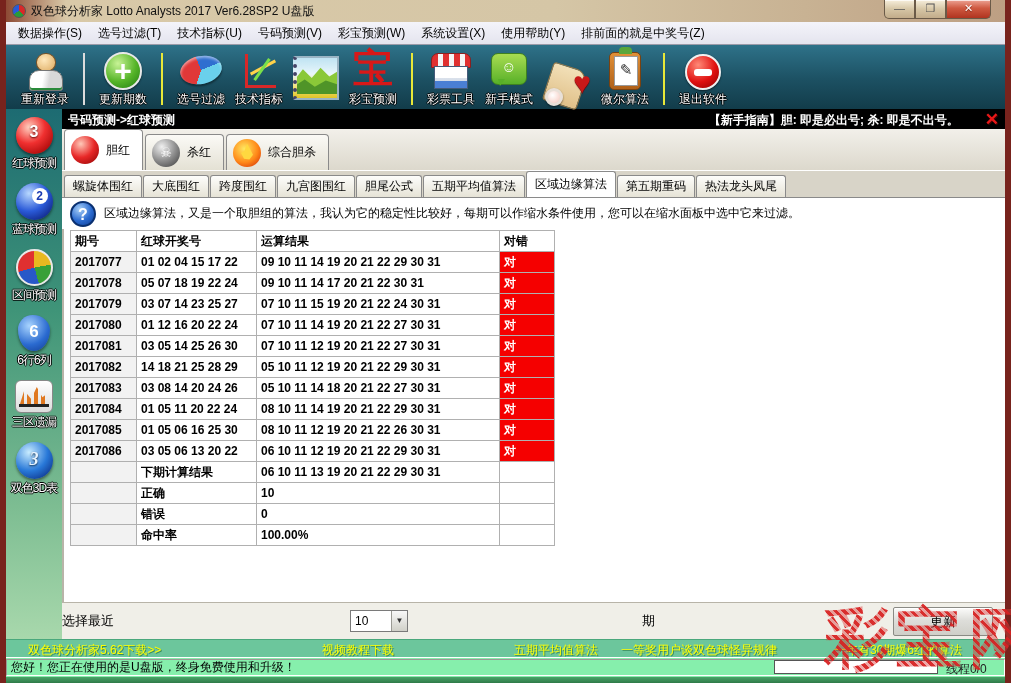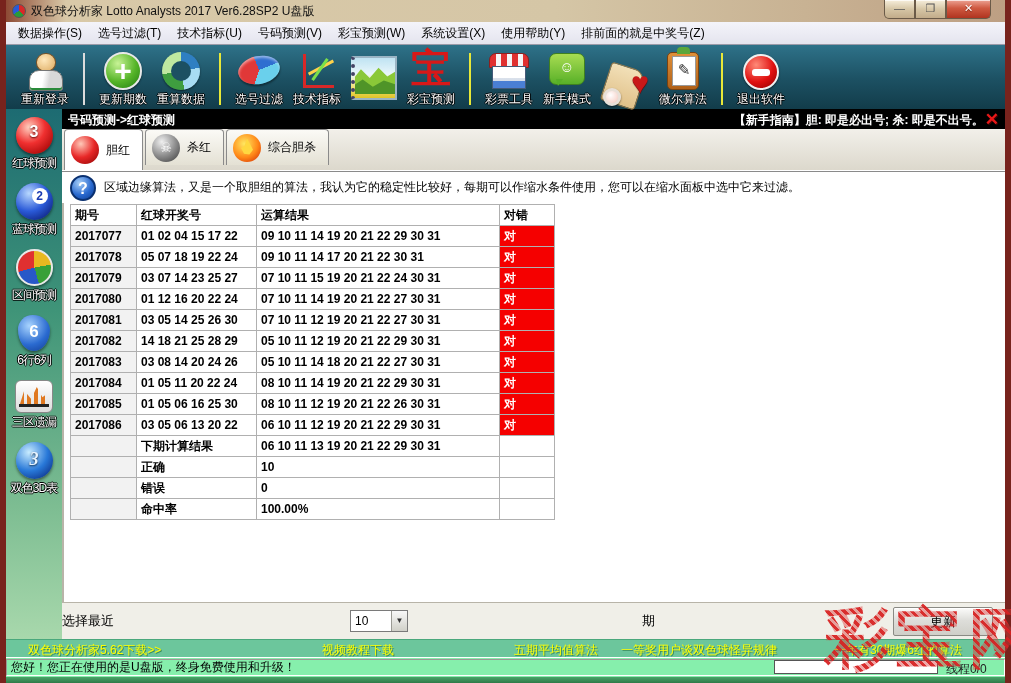--- a/index.html
+++ b/index.html
@@ -77,25 +77,25 @@
 .i-missing{width:38px;height:33px;background:linear-gradient(#fff,#dcdcdc);border-radius:6px;border:1px solid #888;overflow:hidden}
 .i-missing:before{content:"";position:absolute;left:4px;right:4px;bottom:8px;height:17px;background:repeating-linear-gradient(90deg,#e07820 0 4px,transparent 4px 7px);clip-path:polygon(0 100%,15% 20%,40% 70%,60% 0,80% 60%,100% 35%,100% 100%)}
 .i-missing:after{content:"";position:absolute;left:3px;right:3px;bottom:5px;height:3px;background:#222}
 .i-3dball{background:radial-gradient(circle at 35% 28%,#c8ecff,#2878d8 52%,#0a2a80 92%);box-shadow:0 2px 3px #0007}
 .i-3dball:before{content:"3";position:absolute;inset:0;text-align:center;color:#e8f4ff;font:bold italic 18px/34px "Liberation Serif",serif;text-shadow:0 1px 2px #024}
 
 .content{flex:1;display:flex;flex-direction:column;min-width:0;background:#d8d4c8;border-top:2px solid #000}
 
 .blackbar{height:18px;flex:none;background:#000;display:flex;align-items:center;padding:0 6px;color:#fff;font-weight:bold}
 .breadcrumb{flex:1;white-space:nowrap}
-.guide-hint{white-space:nowrap;margin-right:1px}
+.guide-hint{white-space:nowrap;margin-right:26px}
 .panel-close{color:#e81818;font:900 17px/16px "Liberation Sans",sans-serif;cursor:pointer;text-shadow:1px 1px 0 #400}
 
 
-.balltabs{height:42px;flex:none;display:flex;background:linear-gradient(#f2f0ea,#dcd8cc);padding-left:2px;border-bottom:1px solid #fff}
+.balltabs{height:42px;flex:none;display:flex;align-items:flex-end;background:linear-gradient(#f2f0ea,#dcd8cc);padding-left:2px;border-bottom:1px solid #fff}
 .btab{display:flex;align-items:center;height:36px;padding:0 12px 0 6px;border:1px solid #8a8a8a;border-bottom:none;border-radius:4px 4px 0 0;background:linear-gradient(#fbfaf6,#e4e1d4);margin-right:2px;cursor:pointer}
 .btab.sel{height:41px;background:#fff;position:relative;z-index:2}
 .btab-label{margin-left:7px;color:#000}
 .i-ball-red,.i-ball-gray,.i-ball-fire{width:28px;height:28px;border-radius:50%;position:relative;flex:none}
 .i-ball-red{background:radial-gradient(circle at 35% 28%,#ffc8b8,#e82828 50%,#8a0000)}
 .i-ball-gray{background:radial-gradient(circle at 35% 28%,#f0f0f0,#909090 50%,#383838)}
 .i-ball-gray:before{content:"☠";position:absolute;inset:0;color:#fff;font-size:13px;line-height:27px;text-align:center}
 .i-ball-fire{background:radial-gradient(circle at 40% 35%,#ffe860,#ff8818 55%,#d83808 90%)}
 .i-ball-fire:before{content:"";position:absolute;left:8px;top:5px;width:12px;height:16px;background:#ffd840;clip-path:polygon(50% 0,80% 40%,100% 70%,70% 100%,25% 95%,0 60%,30% 45%)}
 
@@ -172,24 +172,20 @@
 
   <div class="toolbar">
       <div class="tb-btn">
         <span class="ico i-login"></span>
         <span class="tb-label">重新登录</span>
       </div>
       <span class="tb-sep white"></span>
       <div class="tb-btn">
         <span class="ico i-add"></span>
         <span class="tb-label">更新期数</span>
-      </div>
-      <div class="tb-btn">
-        <span class="ico i-recalc"></span>
-        <span class="tb-label">重算数据</span>
       </div>
       <span class="tb-sep yellow"></span>
       <div class="tb-btn">
         <span class="ico i-filter"></span>
         <span class="tb-label">选号过滤</span>
       </div>
       <div class="tb-btn">
         <span class="ico i-tech"></span>
         <span class="tb-label">技术指标</span>
       </div>
@@ -267,20 +263,31 @@
           </div>
           <div class="btab">
             <span class="ico i-ball-gray"></span>
             <span class="btab-label">杀红</span>
           </div>
           <div class="btab">
             <span class="ico i-ball-fire"></span>
             <span class="btab-label">综合胆杀</span>
           </div>
         </div>
+      <div class="algotabs">
+          <span class="atab">螺旋体围红</span>
+          <span class="atab">大底围红</span>
+          <span class="atab">跨度围红</span>
+          <span class="atab">九宫图围红</span>
+          <span class="atab">胆尾公式</span>
+          <span class="atab">五期平均值算法</span>
+          <span class="atab sel">区域边缘算法</span>
+          <span class="atab">第五期重码</span>
+          <span class="atab">热法龙头凤尾</span>
+        </div>
 
       <div class="descrow">
         <span class="ico i-help"></span>
         <span class="desc-text">区域边缘算法，又是一个取胆组的算法，我认为它的稳定性比较好，每期可以作缩水条件使用，您可以在缩水面板中选中它来过滤。</span>
       </div>
 
       <div class="tablewrap">
         <table>
           <colgroup>
               <col class="c1">

